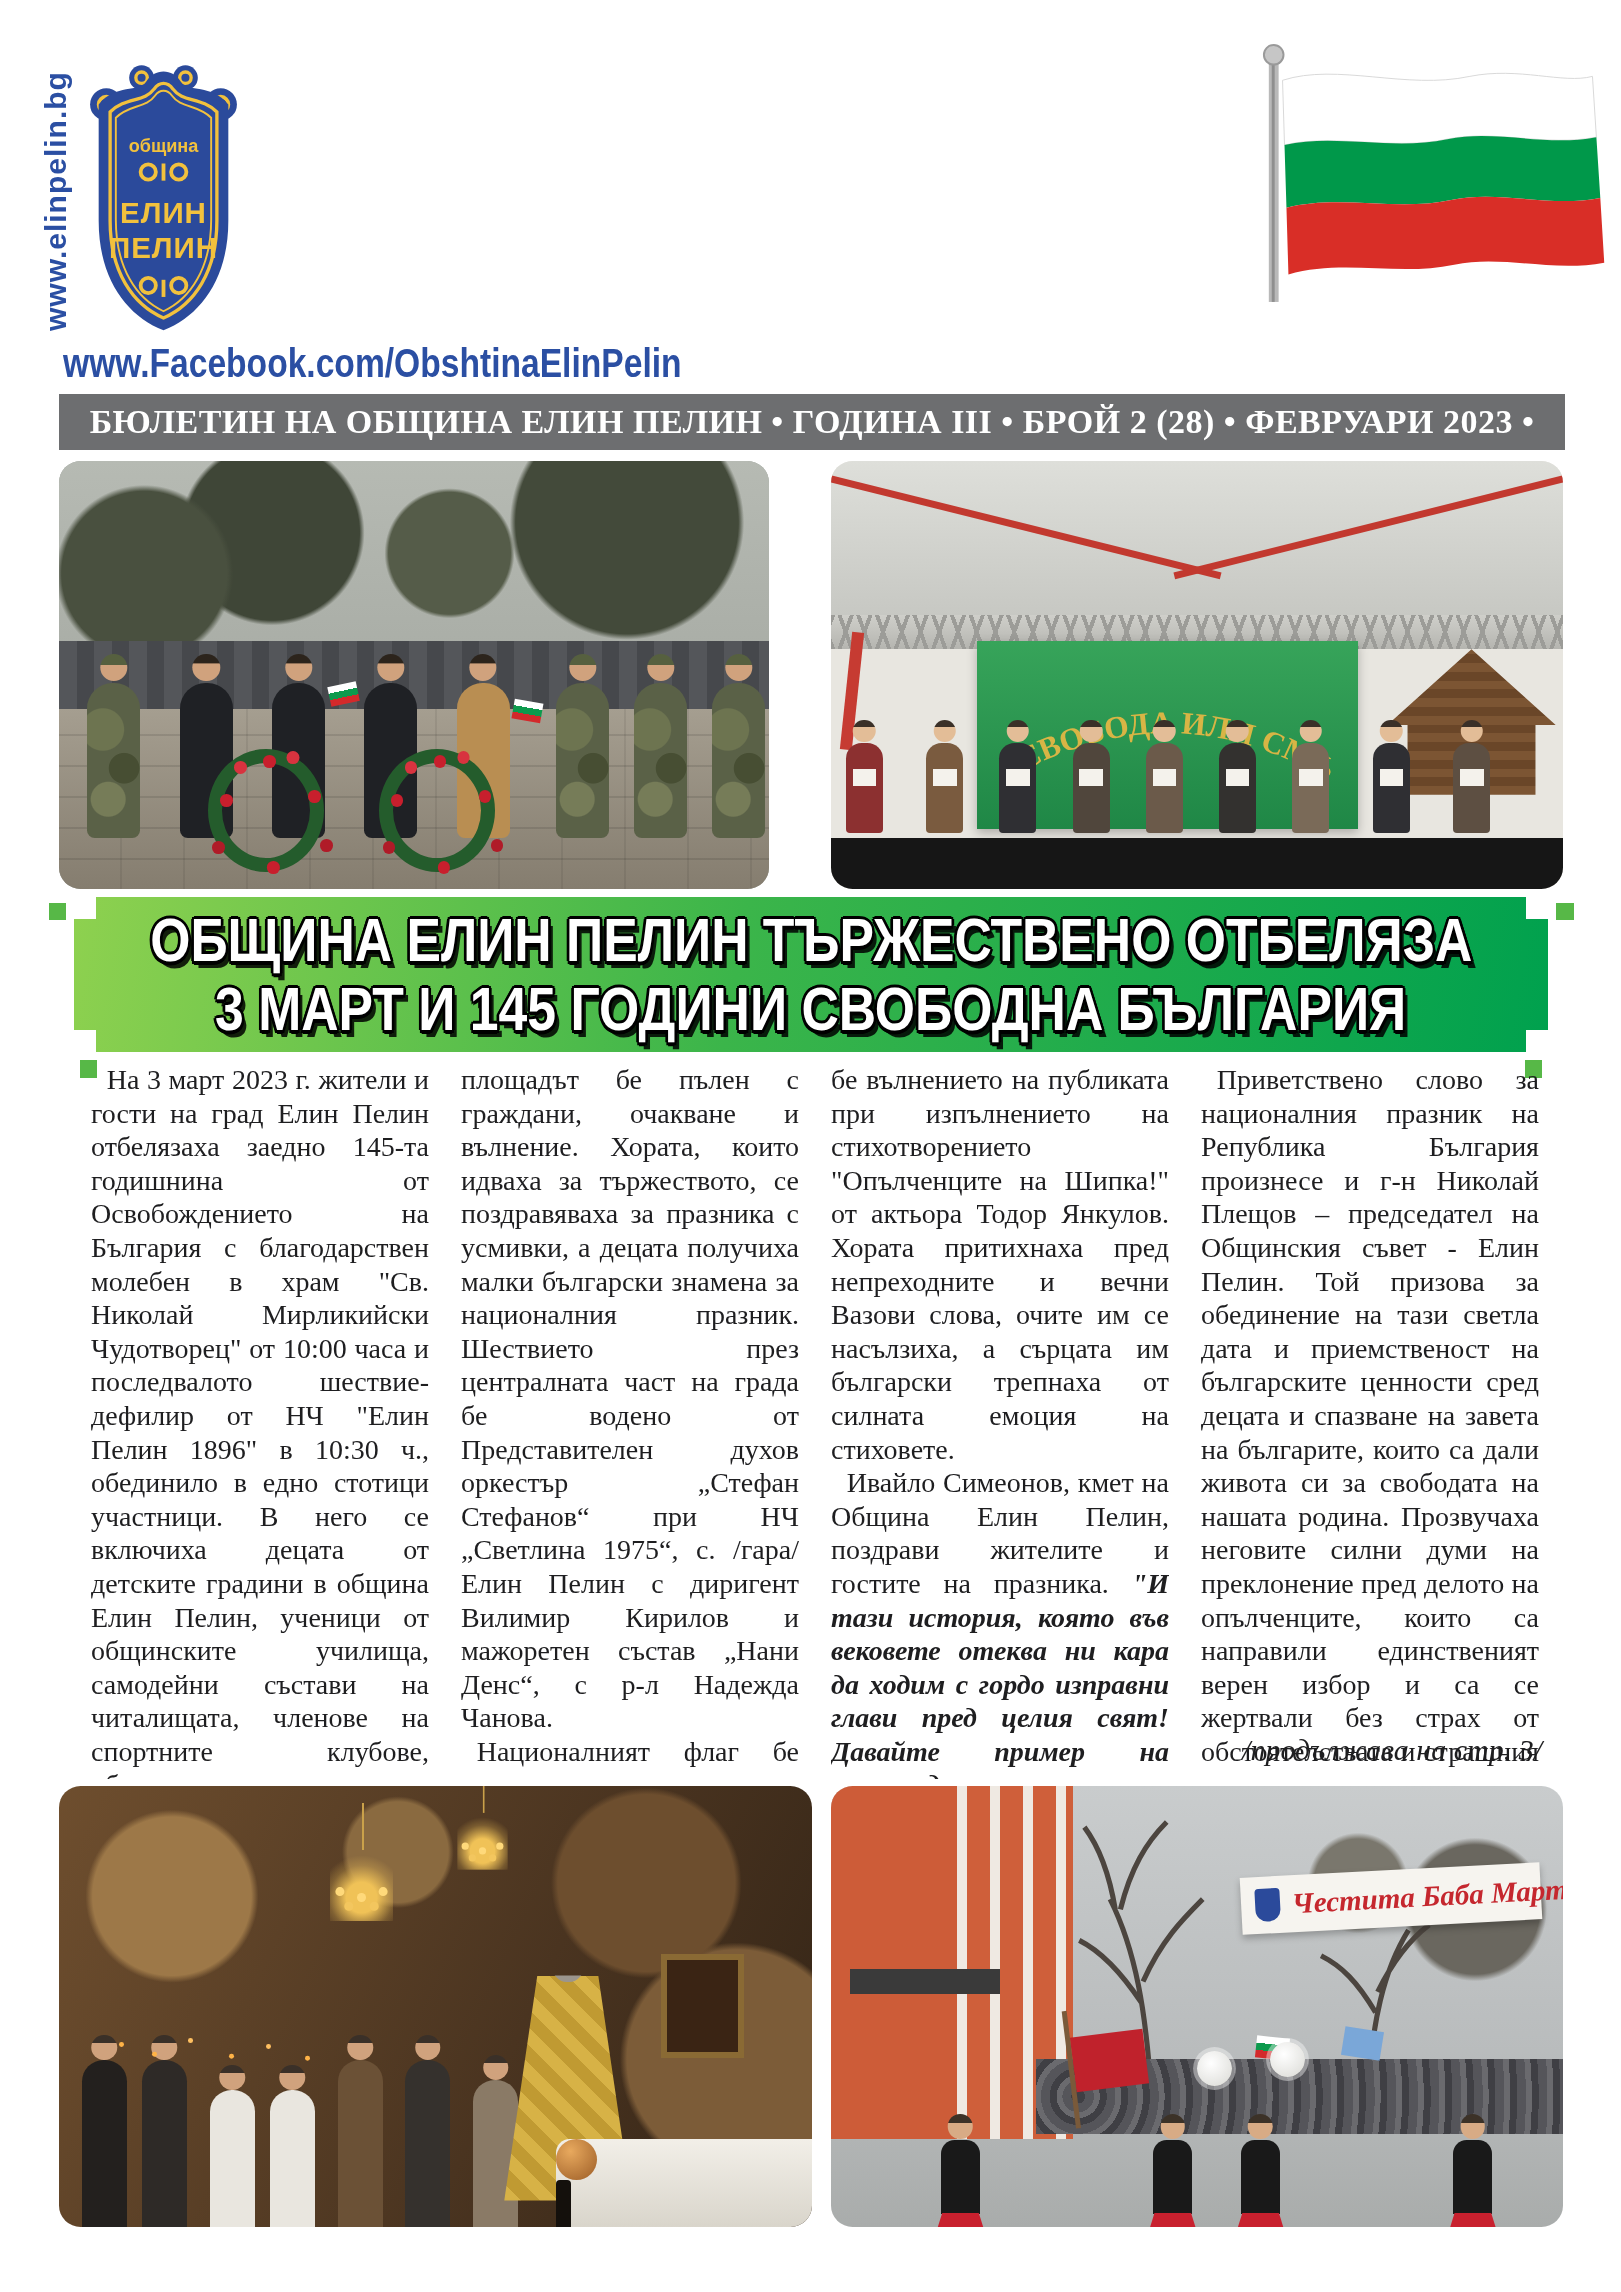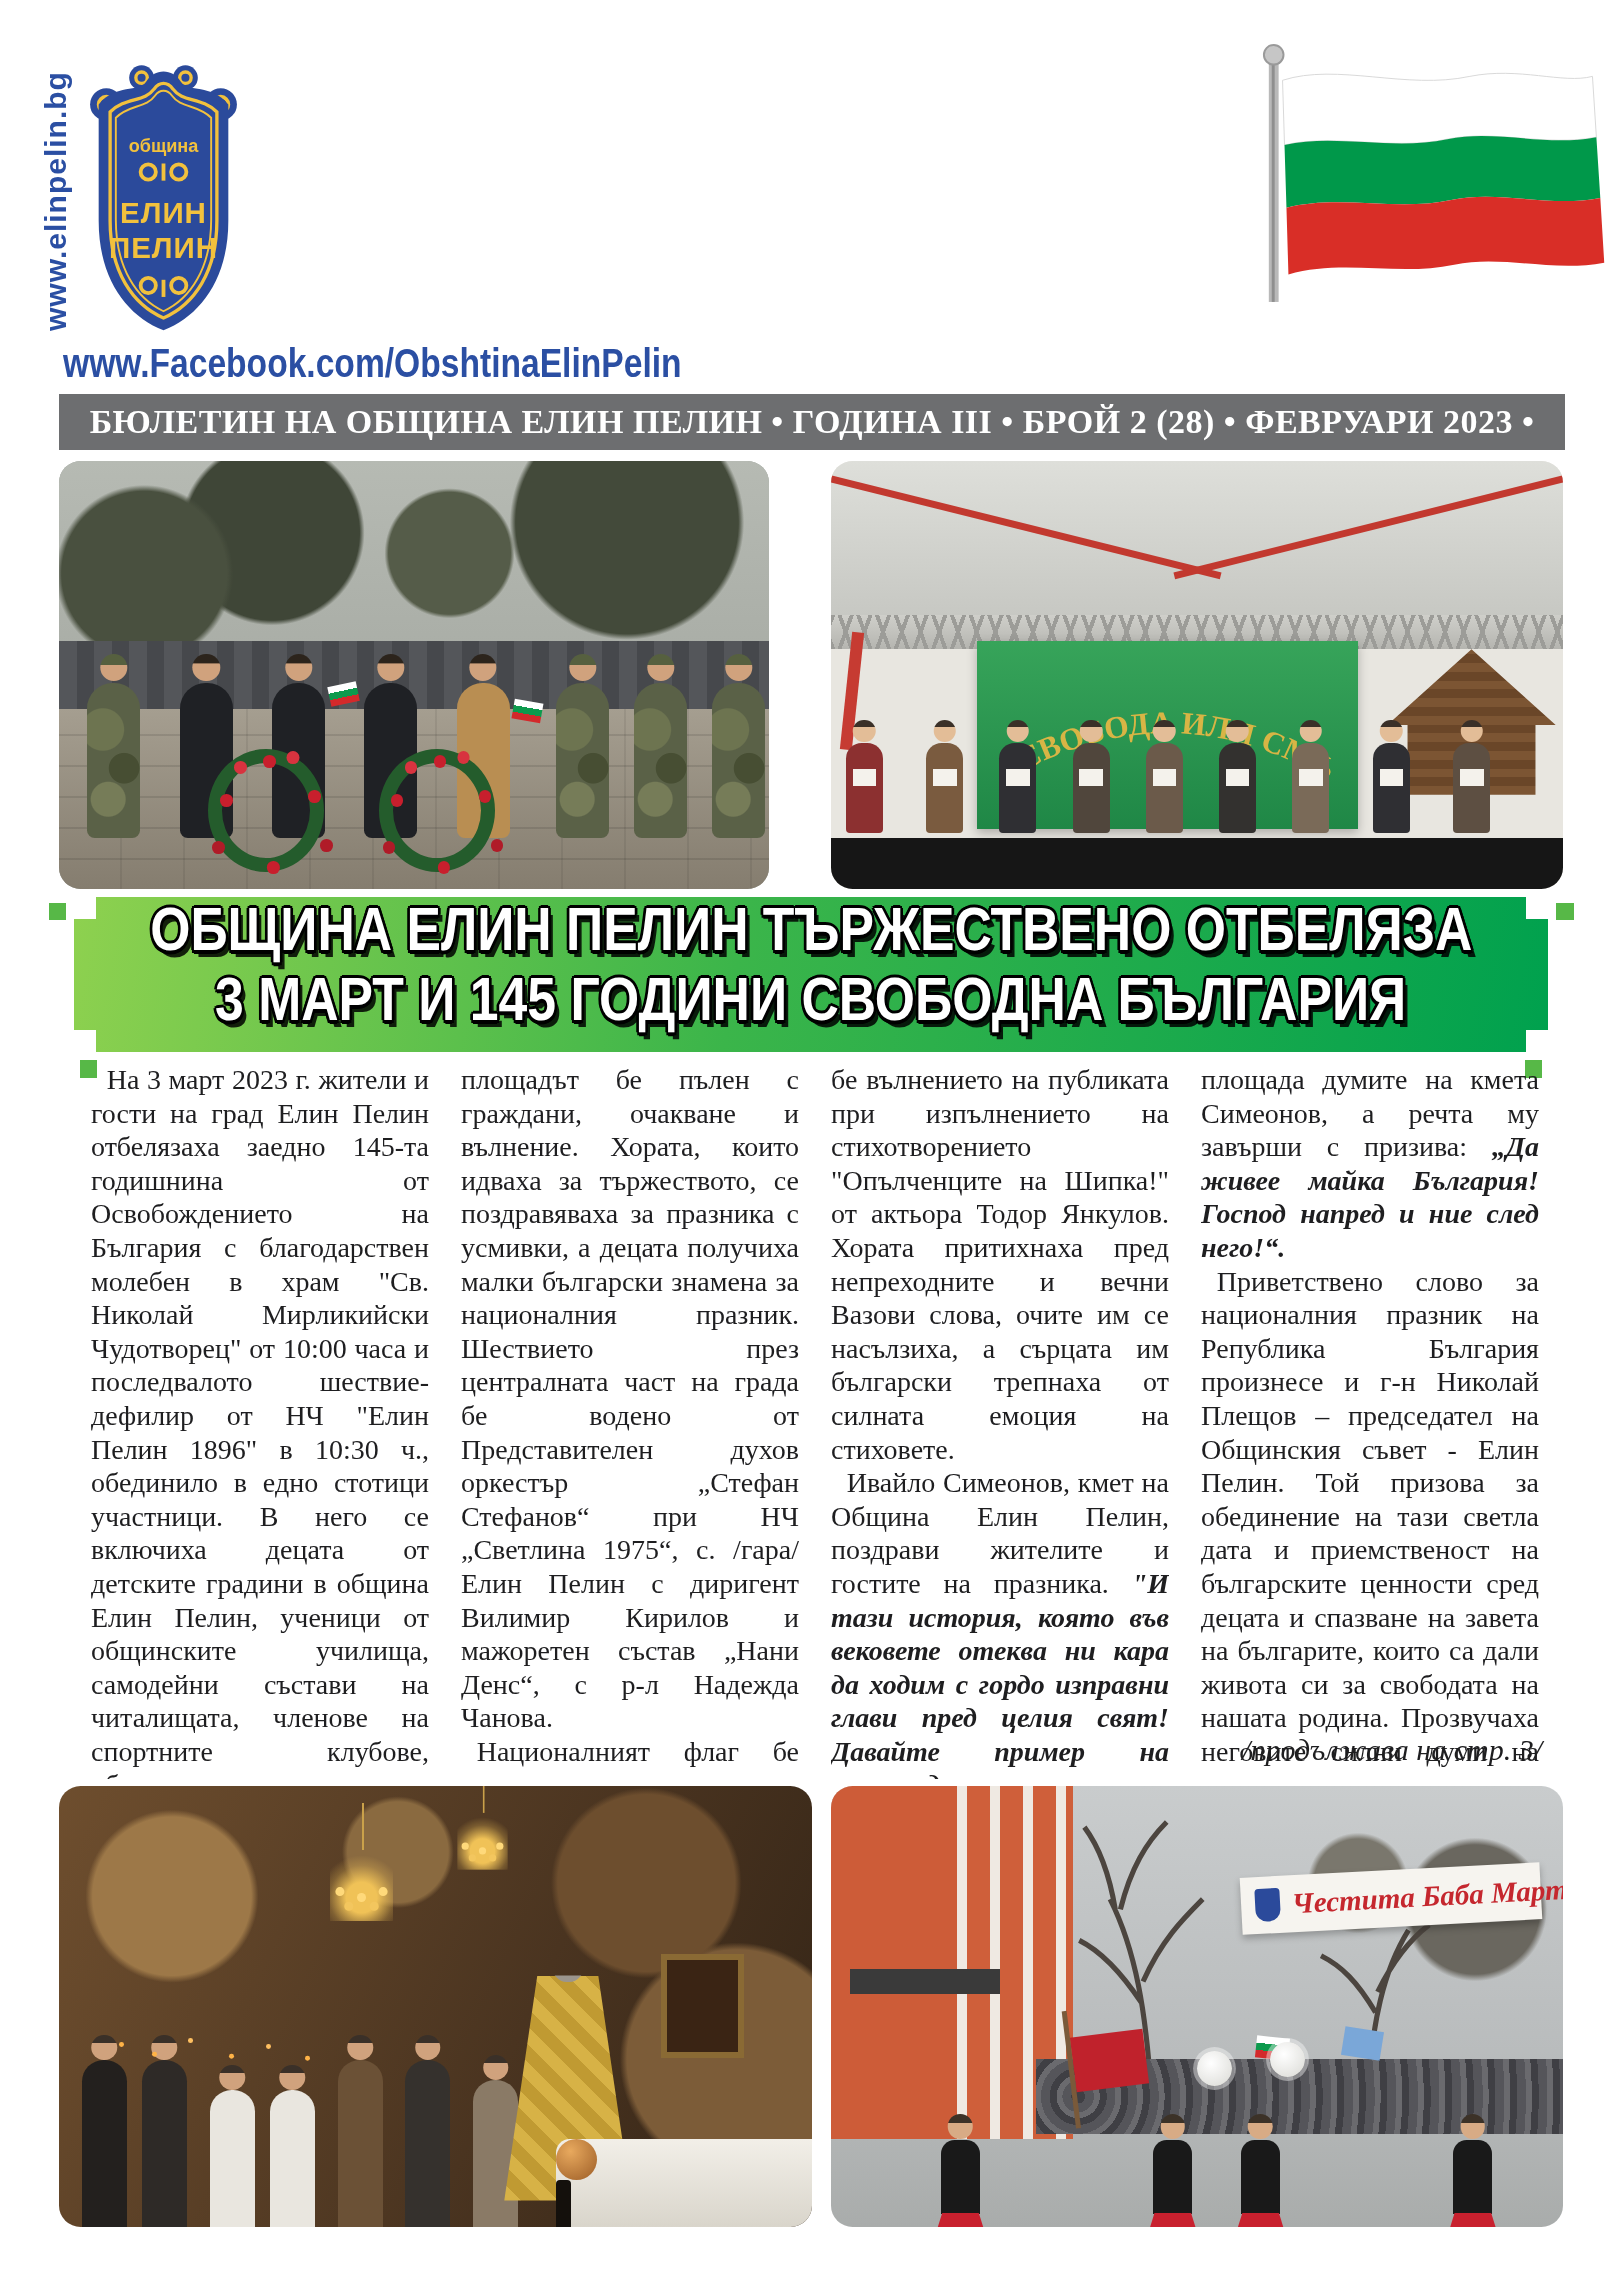--- a/index.html
+++ b/index.html
@@ -143,21 +143,21 @@
   .maj i{position:absolute;top:73px;left:-8.8px;width:57px;height:33px;
     clip-path:polygon(18% 0,82% 0,100% 100%,0 100%);background:#c8202e;}
   .maj i::after{content:"";position:absolute;top:33px;left:12.7px;width:9.8px;height:39px;background:#ecebe8;
     box-shadow:21.6px 0 0 #ecebe8;}
   .pom{width:35px;height:35px;border-radius:50%;z-index:3;
     background:radial-gradient(circle at 40% 35%,#fff,#d9d9d4);box-shadow:0 0 0 3.9px rgba(255,255,255,.4);}
 
   
   .headline-banner{position:absolute;left:74px;top:897px;width:1474px;height:155px;
     background:linear-gradient(100deg,#8ed14f 0%,#3bb54a 45%,#00a14e 100%);
-    display:flex;flex-direction:column;align-items:center;gap:5.9px;}
+    display:flex;flex-direction:column;align-items:center;justify-content:center;gap:5.9px;}
   .headline-line{display:inline-block;font:800 55px "Liberation Sans",sans-serif;color:#fff;
     transform:scale(.94,1.12);white-space:nowrap;letter-spacing:0;
     text-shadow:2.9px 0 0 #000,-2.9px 0 0 #000,0 2.9px 0 #000,0 -2.9px 0 #000,
       2px 2px 0 #000,-2px 2px 0 #000,2px -2px 0 #000,-2px -2px 0 #000,4.9px 5.9px 0 rgba(0,0,0,.85);}
   .sq{position:absolute;background:#fff;width:21.6px;height:21.6px;}
   .sq.c1{left:0;top:0}.sq.c2{right:0;top:0}.sq.c3{left:0;bottom:0}.sq.c4{right:0;bottom:0}
   .gq{position:absolute;background:#57b847;width:17.6px;height:17.6px;}
   .gq.g1{left:-25.5px;top:5.9px}.gq.g2{right:-25.5px;top:5.9px}.gq.g3{left:5.9px;bottom:-25.5px}.gq.g4{right:5.9px;bottom:-25.5px}
 
   
@@ -287,21 +287,20 @@
     </div>
     <div class="col">
       <p>площадът бе пълен с граждани, очакване и вълнение. Хората, които идваха за тържеството, се поздравяваха за празника с усмивки, а децата получиха малки български знамена за националния празник. Шествието през централната част на града бе водено от Представителен духов оркестър „Стефан Стефанов“ при НЧ „Светлина 1975“, с. /гара/ Елин Пелин с диригент Вилимир Кирилов и мажоретен състав „Нани Денс“, с р-л Надежда Чанова.</p>
       <p class="indent">Националният флаг бе внесен на площада от почетните знаменосци - български военнослужещи с общ представителен военен блок от ВФ 42600 с. Мусачево и ВФ 28860 с. Горна Малина. Всички погледи проследиха с гордост издигането на трибагреника под звуците на химна. Особено голямо</p>
     </div>
     <div class="col">
       <p>бе вълнението на публиката при изпълнението на стихотворението "Опълченците на Шипка!" от актьора Тодор Янкулов. Хората притихнаха пред непреходните и вечни Вазови слова, очите им се насълзиха, а сърцата им български трепнаха от силната емоция на стиховете.</p>
       <p class="indent"><span>Ивайло Симеонов, кмет на Община Елин Пелин, поздрави жителите и гостите на празника. </span><span class="bi">"И тази история, която във вековете отеква ни кара да ходим с гордо изправни глави пред целия свят! Давайте пример на своите деца, научете ги на най-важния урок, че в живота ни винаги имаме избор и винаги правилният избор и правилният път е трудният! За тази свобода нашите предци са платили със живота си!“</span></p>
     </div>
     <div class="col">
-      <p><span>площада думите на кмета Симеонов, а речта му завърши с призива: </span><span class="bi">„Да живее майка България! Господ напред и ние след него!“.</span></p>
       <p class="indent">Приветствено слово за националния празник на Република България произнесе и г-н Николай Плещов – председател на Общинския съвет - Елин Пелин. Той призова за обединение на тази светла дата и приемственост на българските ценности сред децата и спазване на завета на българите, които са дали живота си за свободата на нашата родина. Прозвучаха неговите силни думи на преклонение пред делото на опълченците, които са направили единственият верен избор и са се жертвали без страх от обстоятелствата и страшния час за своята родина.</p>
     </div>
   </section>
   <div class="continuation">/продължава на стр. 3/</div>
 
   <div class="photo photo-bl">
     <div class="chand" style="left:36%;top:14%"></div>
     <div class="chand" style="left:52%;top:4%;transform:scale(.8)"></div>
     <div class="bfig" style="left:3%"></div>
     <div class="bfig" style="left:11%;background:#2e2a27"></div>

